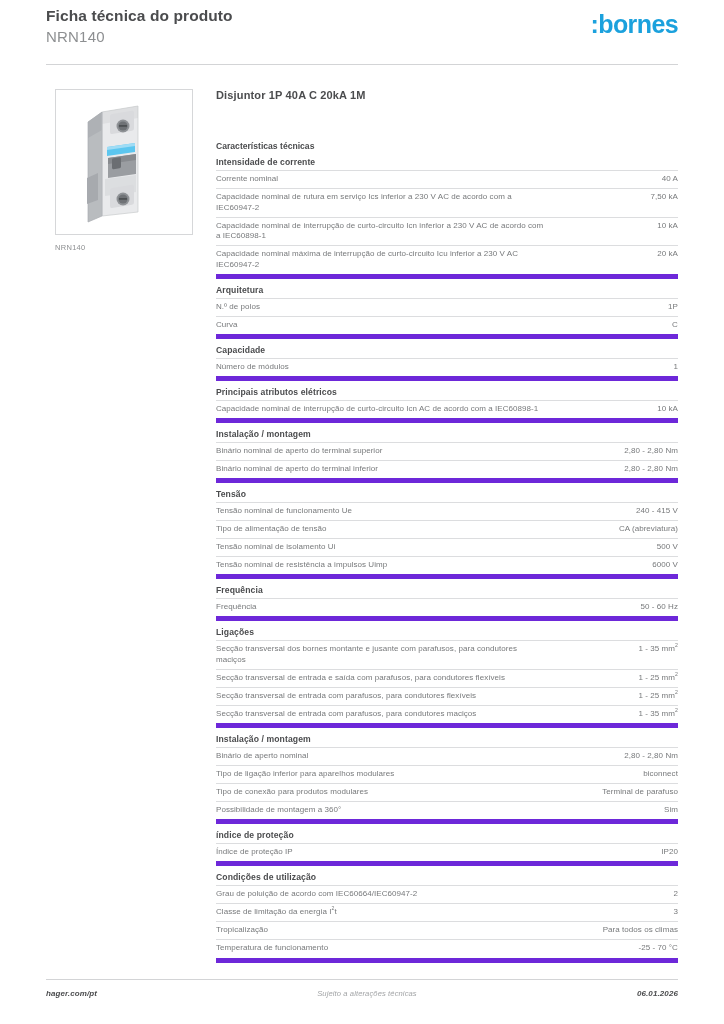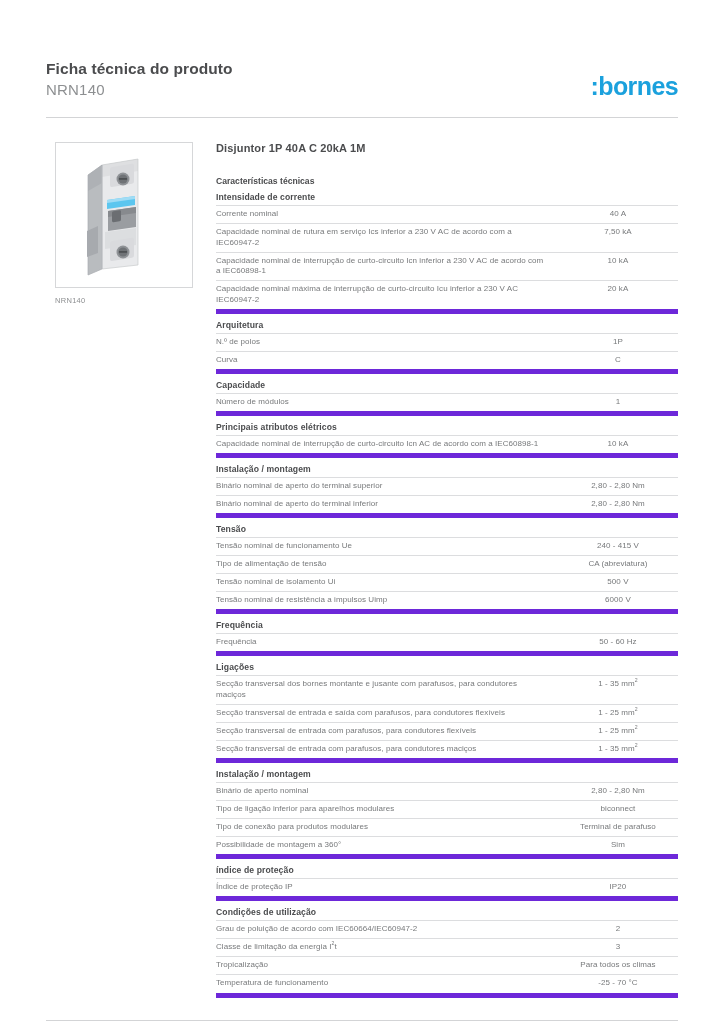--- a/index.html
+++ b/index.html
@@ -21,24 +21,23 @@
     position: relative;
     width: 724px;
     height: 1024px;
     box-sizing: border-box;
     padding: 0 46px;
   }
 
   
   .header {
     display: flex;
-    align-items: flex-end;
+    align-items: flex-start;
     justify-content: space-between;
-    padding-top: 18px;
-    margin-top: 41px;
+    padding-top: 6px;
   }
   .title-block { line-height: 1.28; }
   .doc-title {
     font-size: 15.5px;
     font-weight: bold;
     color: #4b4c4e;
     letter-spacing: .1px;
   }
   .doc-subtitle {
     font-size: 15px;
@@ -108,41 +107,41 @@
     font-weight: bold;
     color: #4b4c4e;
     letter-spacing: .1px;
     margin-top: 6px;
     margin-bottom: 3px;
   }
   .char-title {
     font-size: 8.6px;
     font-weight: bold;
     color: #4b4c4e;
-    margin-top: 22px;
+    margin-top: 40px;
   }
 
   table.spec {
     width: 100%;
     border-collapse: collapse;
     table-layout: fixed;
   }
   table.spec tr { border-top: 1px solid #dcdddf; }
   table.spec tr:last-child { border-bottom: 5px solid #6d28d9; }
   table.spec td {
     font-size: 8px;
     color: #77797b;
     padding: 3px 0 3.5px 0;
     vertical-align: top;
     line-height: 1.32;
     letter-spacing: .05px;
   }
   table.spec td.label { padding-right: 12px; }
   table.spec td.value {
-    text-align: center;
+    text-align: right;
     white-space: nowrap;
     width: 120px;
   }
   sup { font-size: 65%; vertical-align: super; line-height: 0; }
 
   
   .footer {
     position: absolute;
     left: 46px;
     right: 46px;

